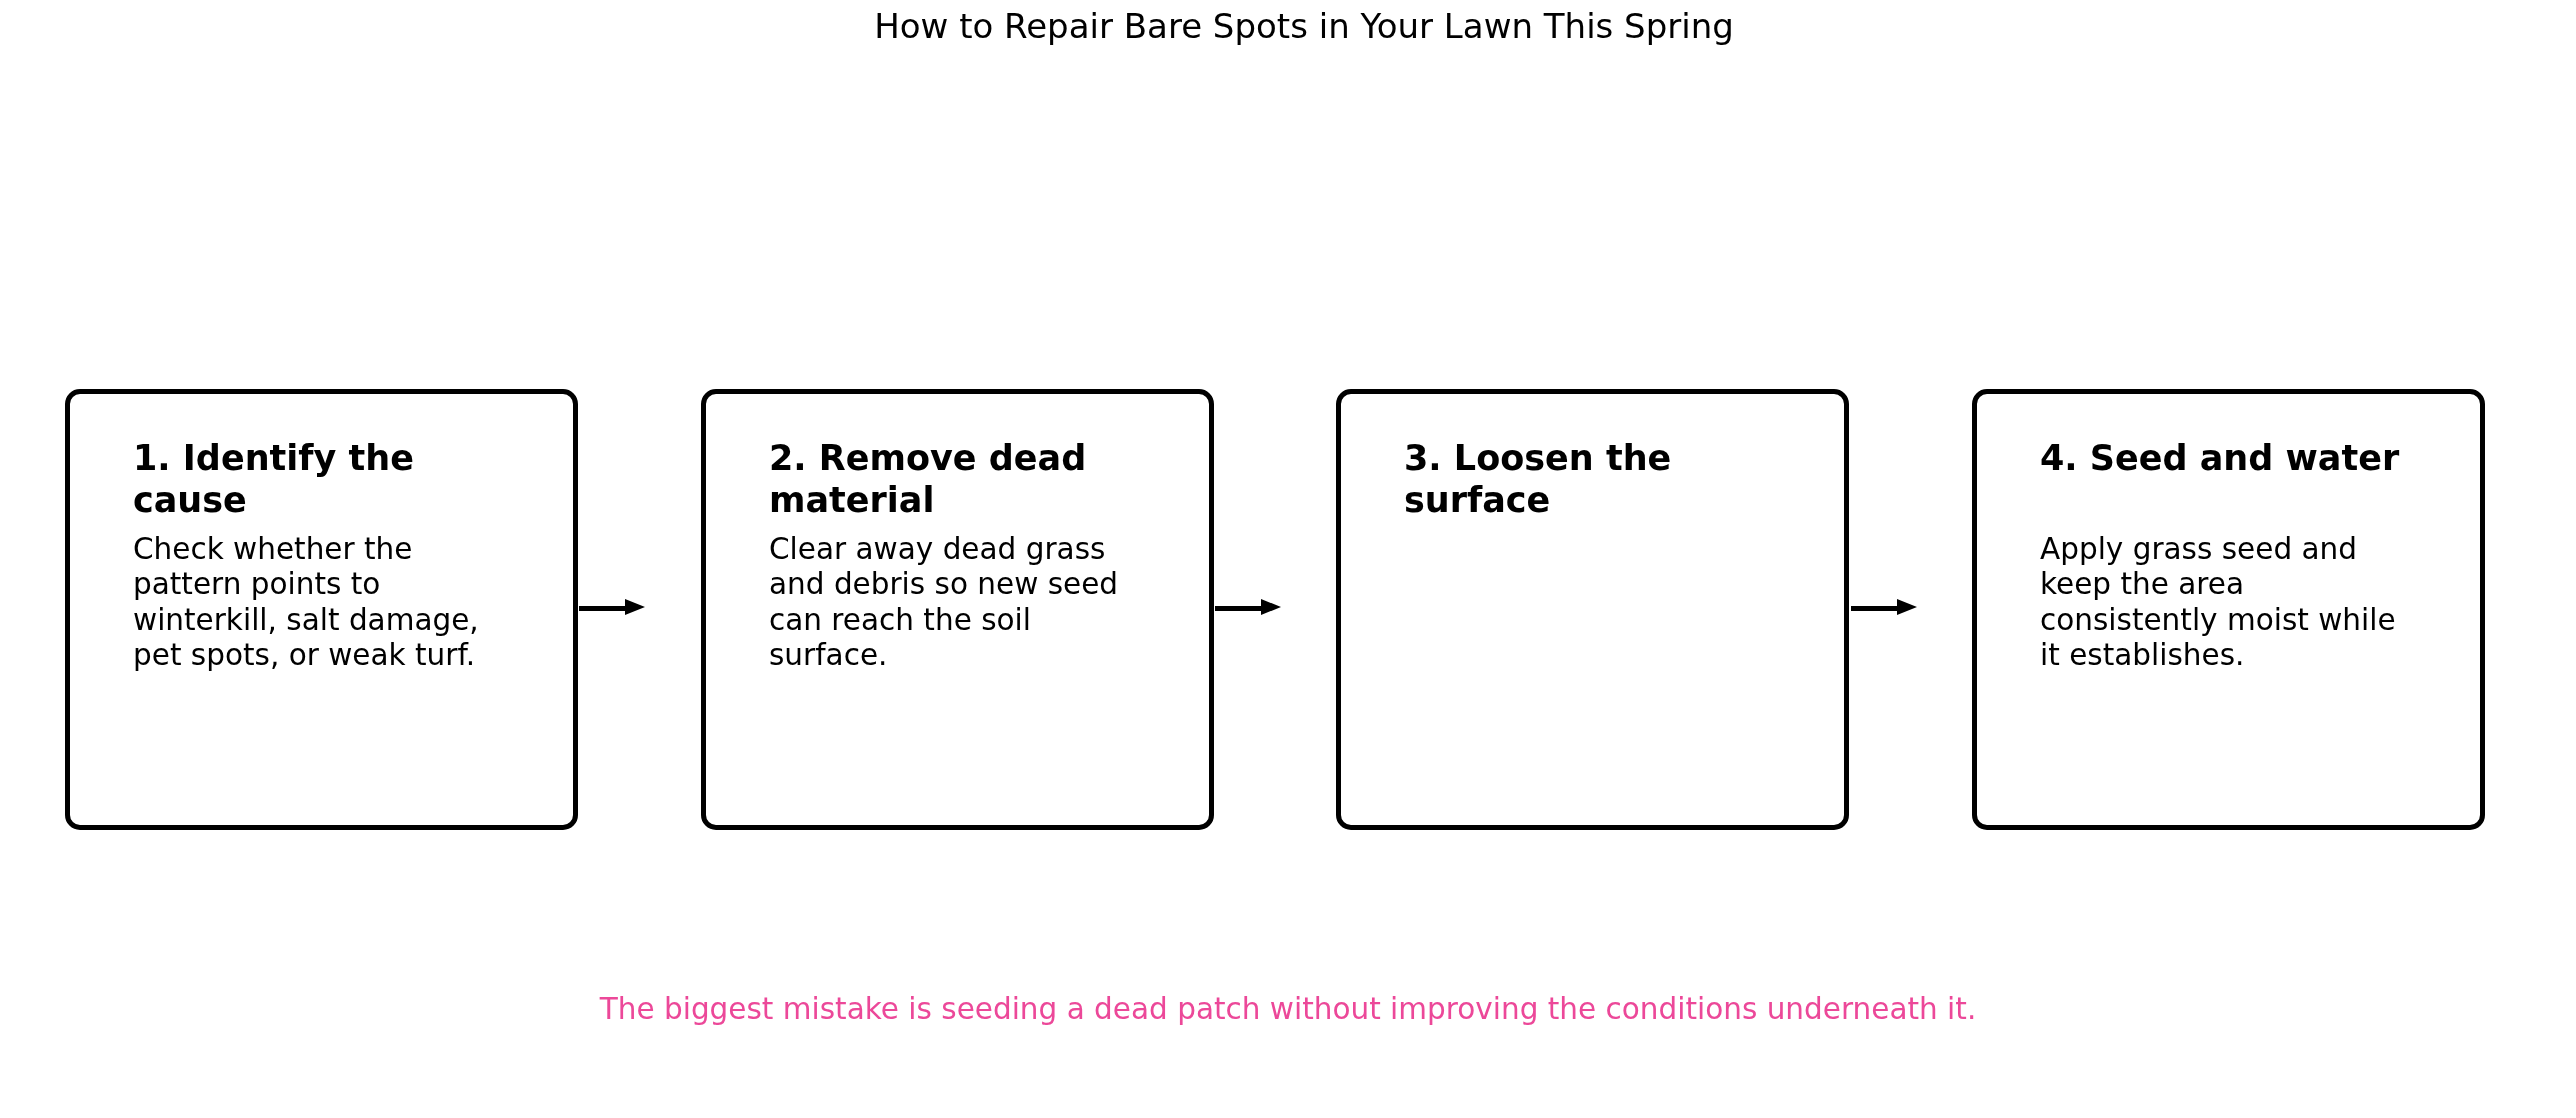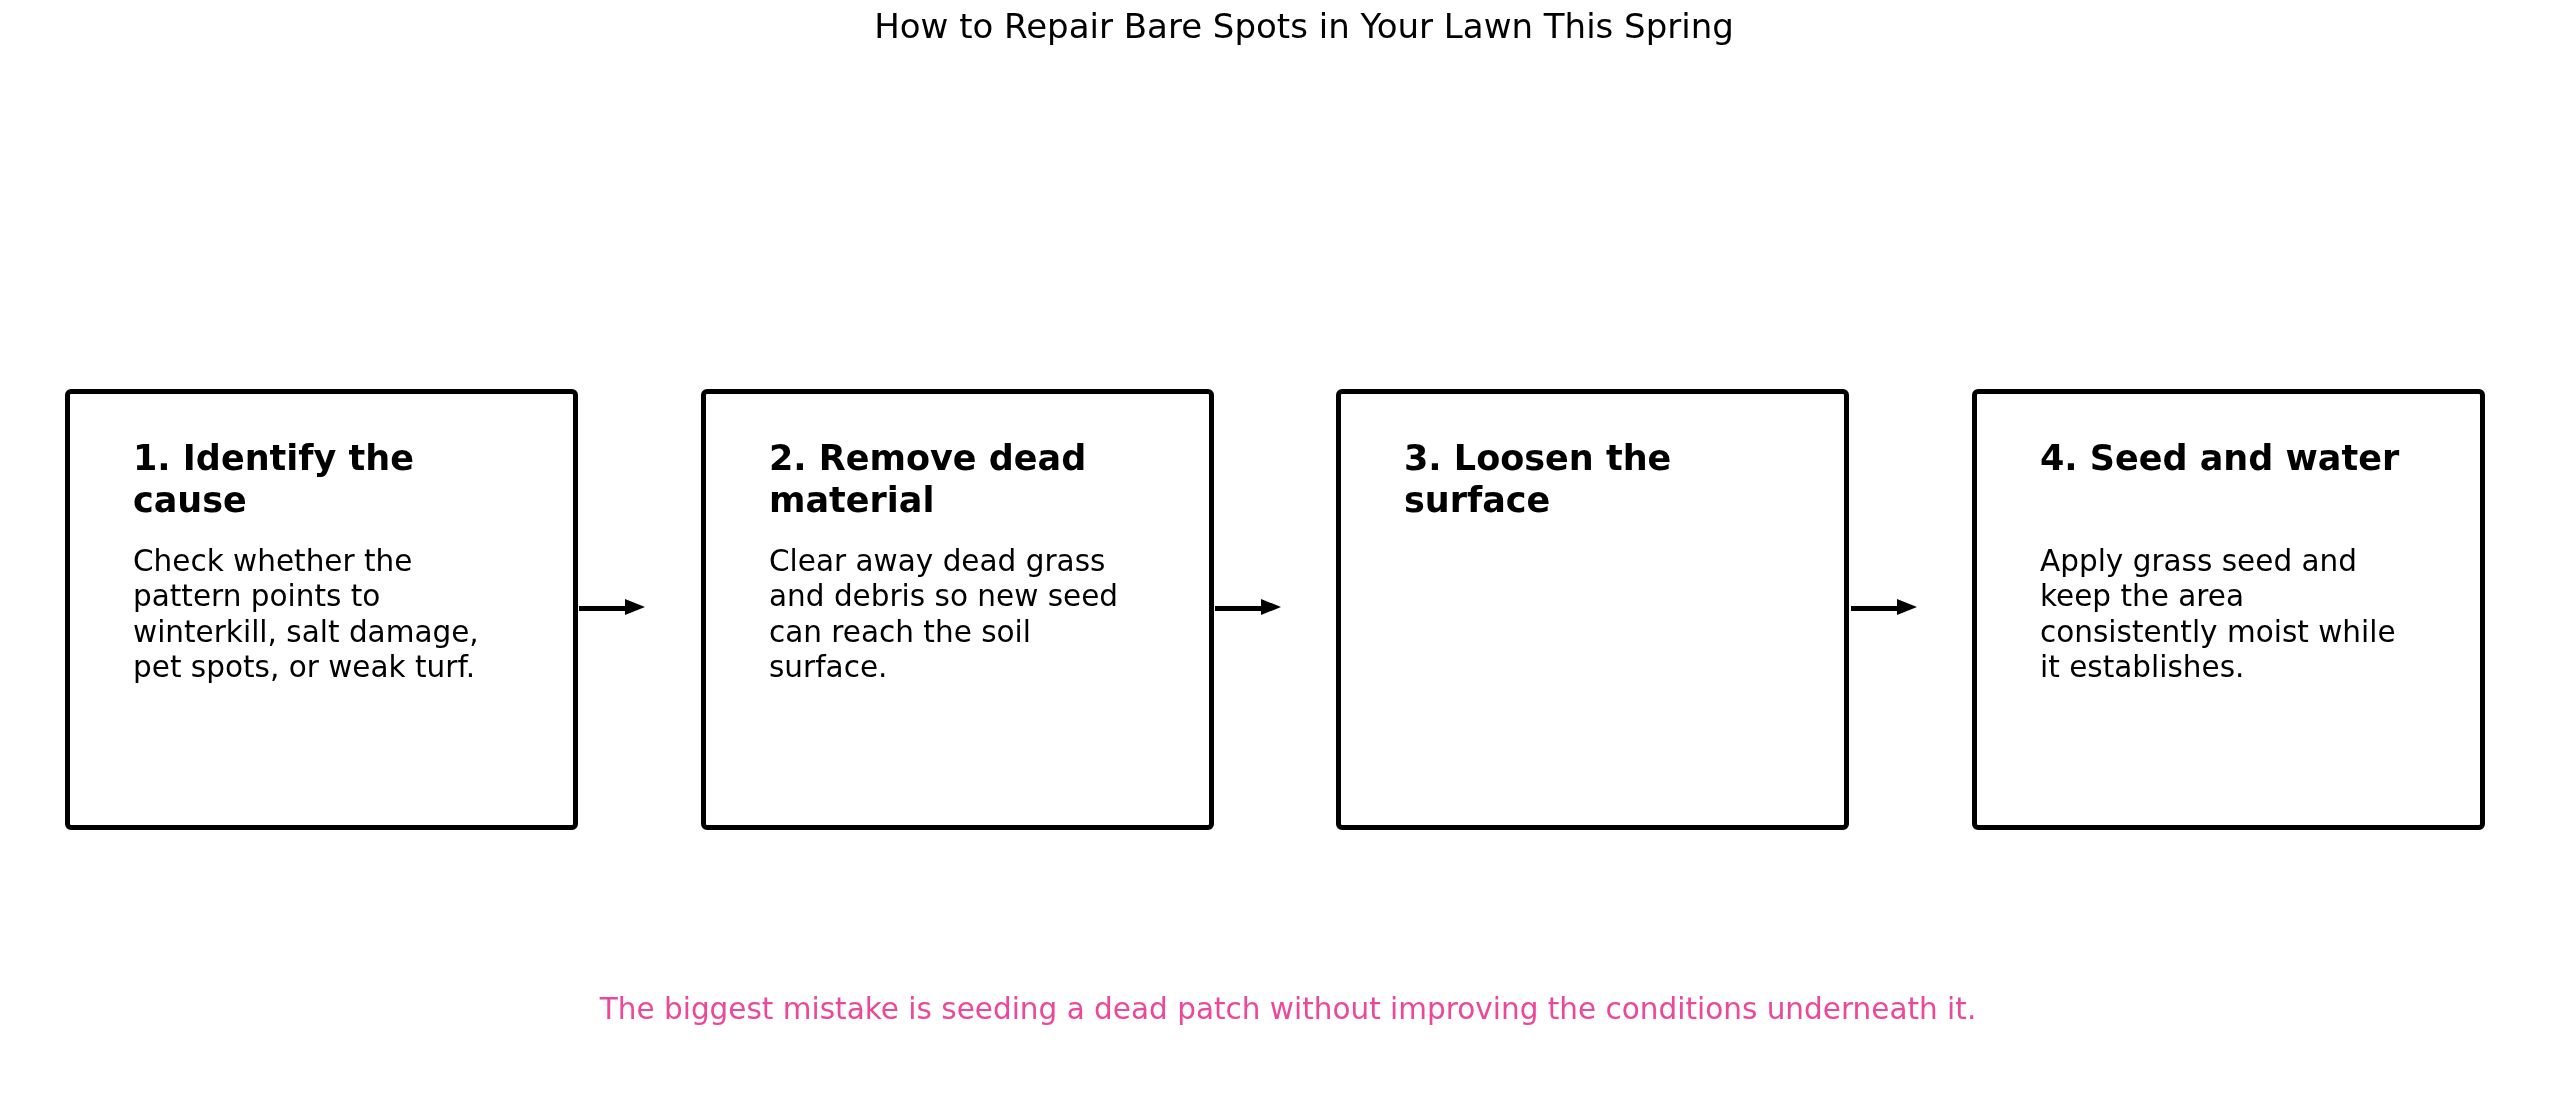--- a/index.html
+++ b/index.html
@@ -26,21 +26,21 @@
     line-height: 1.2;
     color: #000000;
   }
   .card {
     position: absolute;
     top: 389px;
     width: 513px;
     height: 441px;
     box-sizing: border-box;
     border: 5.2px solid #000000;
-    border-radius: 6px;
+    border-radius: 15px;
     background: #ffffff;
   }
   .card-1 { left: 65px; }
   .card-2 { left: 701px; }
   .card-3 { left: 1336px; padding-left: 44px; }
   .card-4 { left: 1972px; }
   .card-title {
     position: absolute;
     top: 43px;
     left: 63px;
@@ -54,21 +54,20 @@
   .card-body {
     position: absolute;
     top: 138px;
     left: 63px;
     right: 22px;
     font-size: 29.5px;
     font-weight: 400;
     line-height: 1.2;
     white-space: pre-line;
     color: #000000;
-    margin-top: 12px;
   }
   .arrow {
     position: absolute;
     top: 599px;
     width: 66px;
     height: 17.7px;
   }
   .arrow-1 { left: 579px; }
   .arrow-2 { left: 1215px; }
   .arrow-3 { left: 1851px; }

